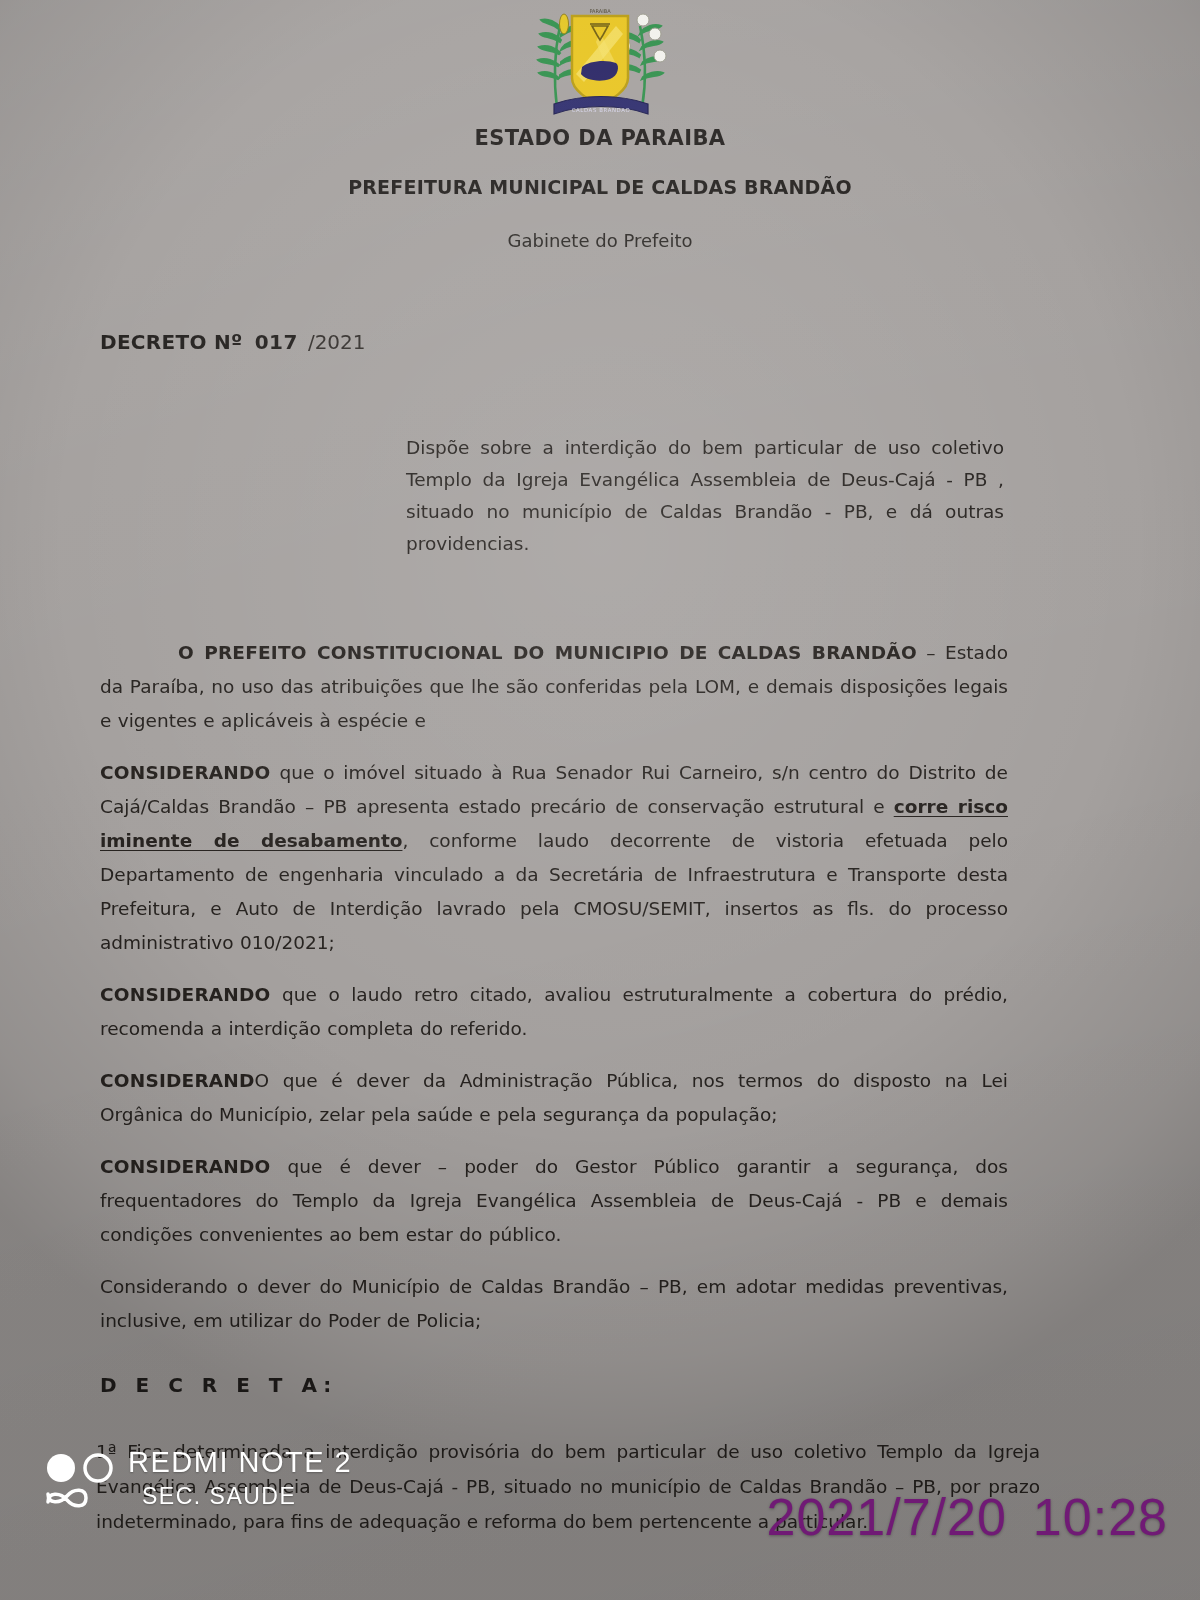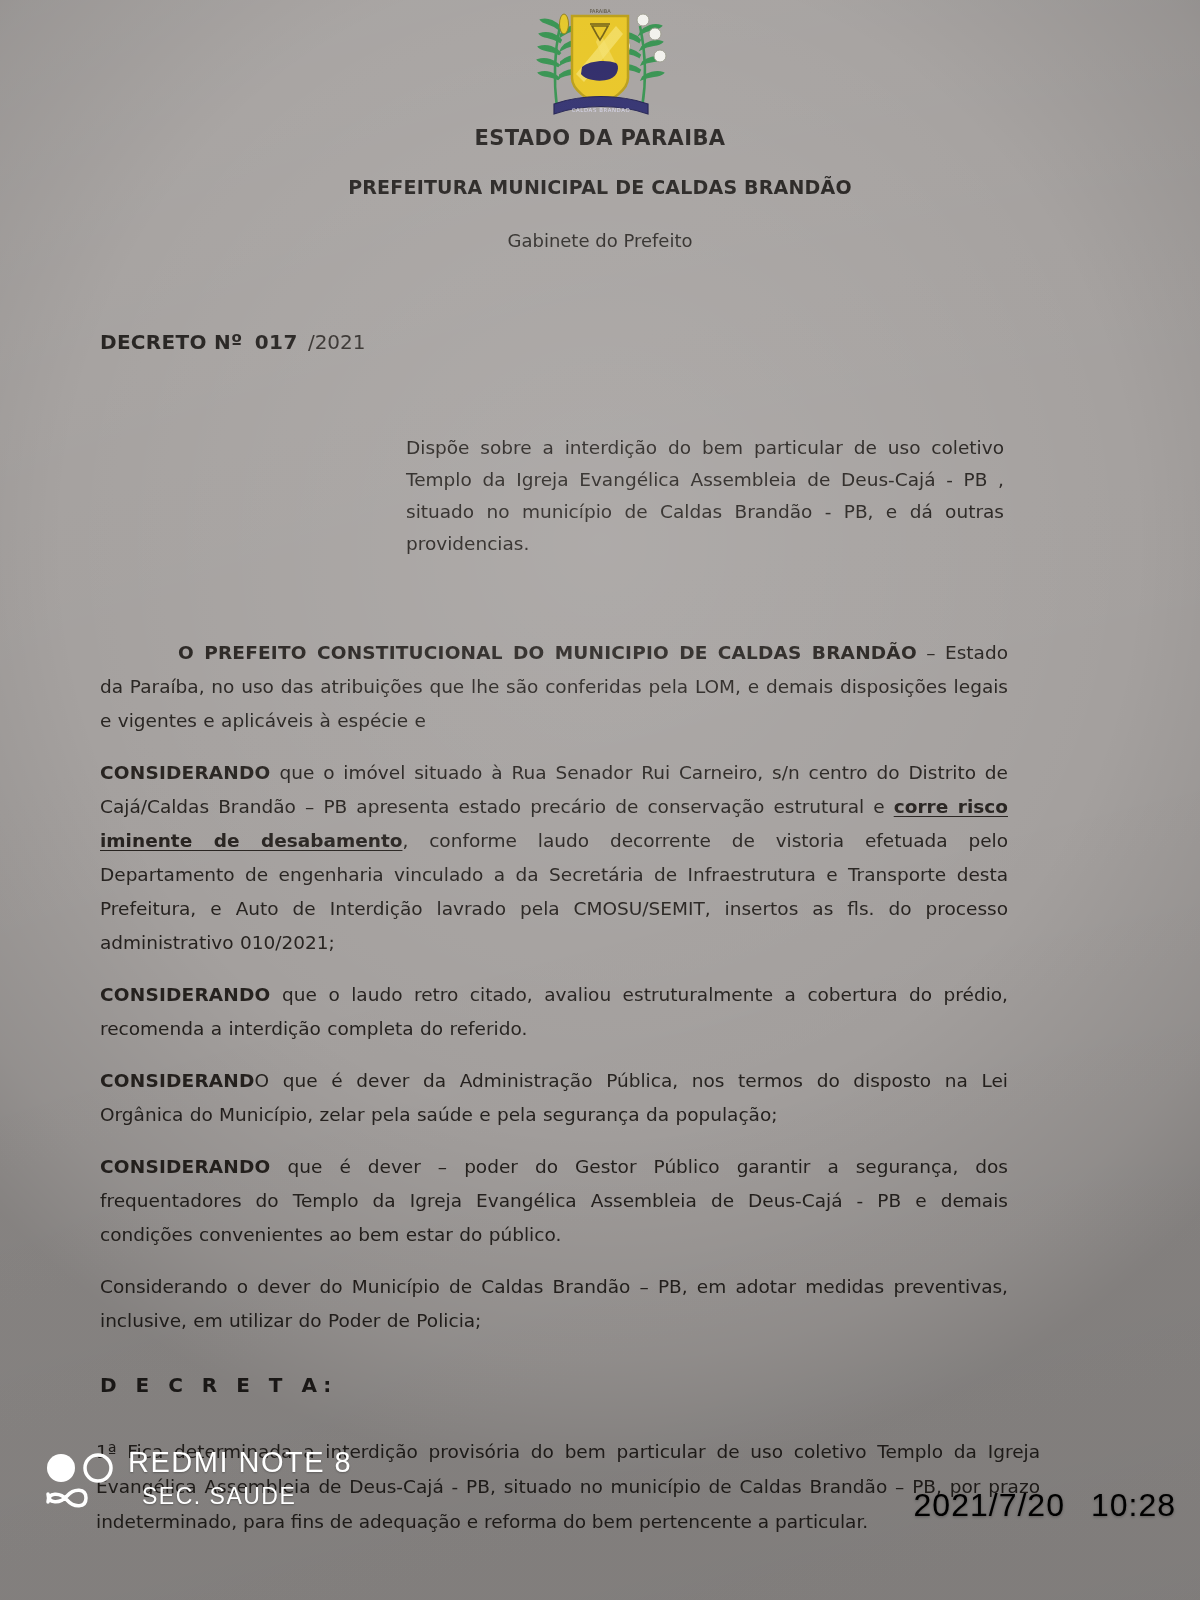--- a/index.html
+++ b/index.html
@@ -160,27 +160,27 @@
     z-index: 60;
     color: #ffffff;
     text-shadow: 0 1px 2px rgba(0,0,0,0.28);
     font-family: "Liberation Sans", sans-serif;
     letter-spacing: 1.5px;
   }
   #wm-model { font-size: 29px; line-height: 34px; }
   #wm-sub { font-size: 23px; line-height: 34px; margin-left: 14px; }
   #wm-stamp {
     position: absolute;
-    right: 24px;
+    right: 32px;
     top: 1487px;
     z-index: 60;
-    color: #000000;
+    color: #701a75;
     text-shadow: 0 1px 3px rgba(0,0,0,0.30);
     font-family: "Liberation Sans", sans-serif;
-    font-size: 32px;
+    font-size: 52px;
     letter-spacing: 1px;
     white-space: nowrap;
   }
   #wm-stamp .tm { margin-left: 26px; }
 </style>
 </head>
 <body>
 
 <div id="page">
 
@@ -278,20 +278,20 @@
   <div id="sheen"></div>
 
   <div id="wm-logo">
     <svg width="86" height="72" viewBox="0 0 86 72" xmlns="http://www.w3.org/2000/svg">
       <circle cx="21" cy="18" r="14" fill="#ffffff"></circle>
       <circle cx="58" cy="18" r="13" fill="none" stroke="#ffffff" stroke-width="3.5"></circle>
       <path d="M8 52 C8 42 20 42 27 50 C34 58 46 58 46 48 C46 38 34 38 27 46 C20 54 8 54 8 44" fill="none" stroke="#ffffff" stroke-width="3.5" stroke-linecap="round"></path>
     </svg>
   </div>
   <div id="wm-text">
-    <div id="wm-model">REDMI NOTE 8</div>
+    <div id="wm-model">REDMI NOTE 2</div>
     <div id="wm-sub">SEC. SAUDE</div>
   </div>
   <div id="wm-stamp">
     <span>2021/7/20</span><span class="tm">10:28</span>
   </div>
 
 </div>
 
 </body></html>

